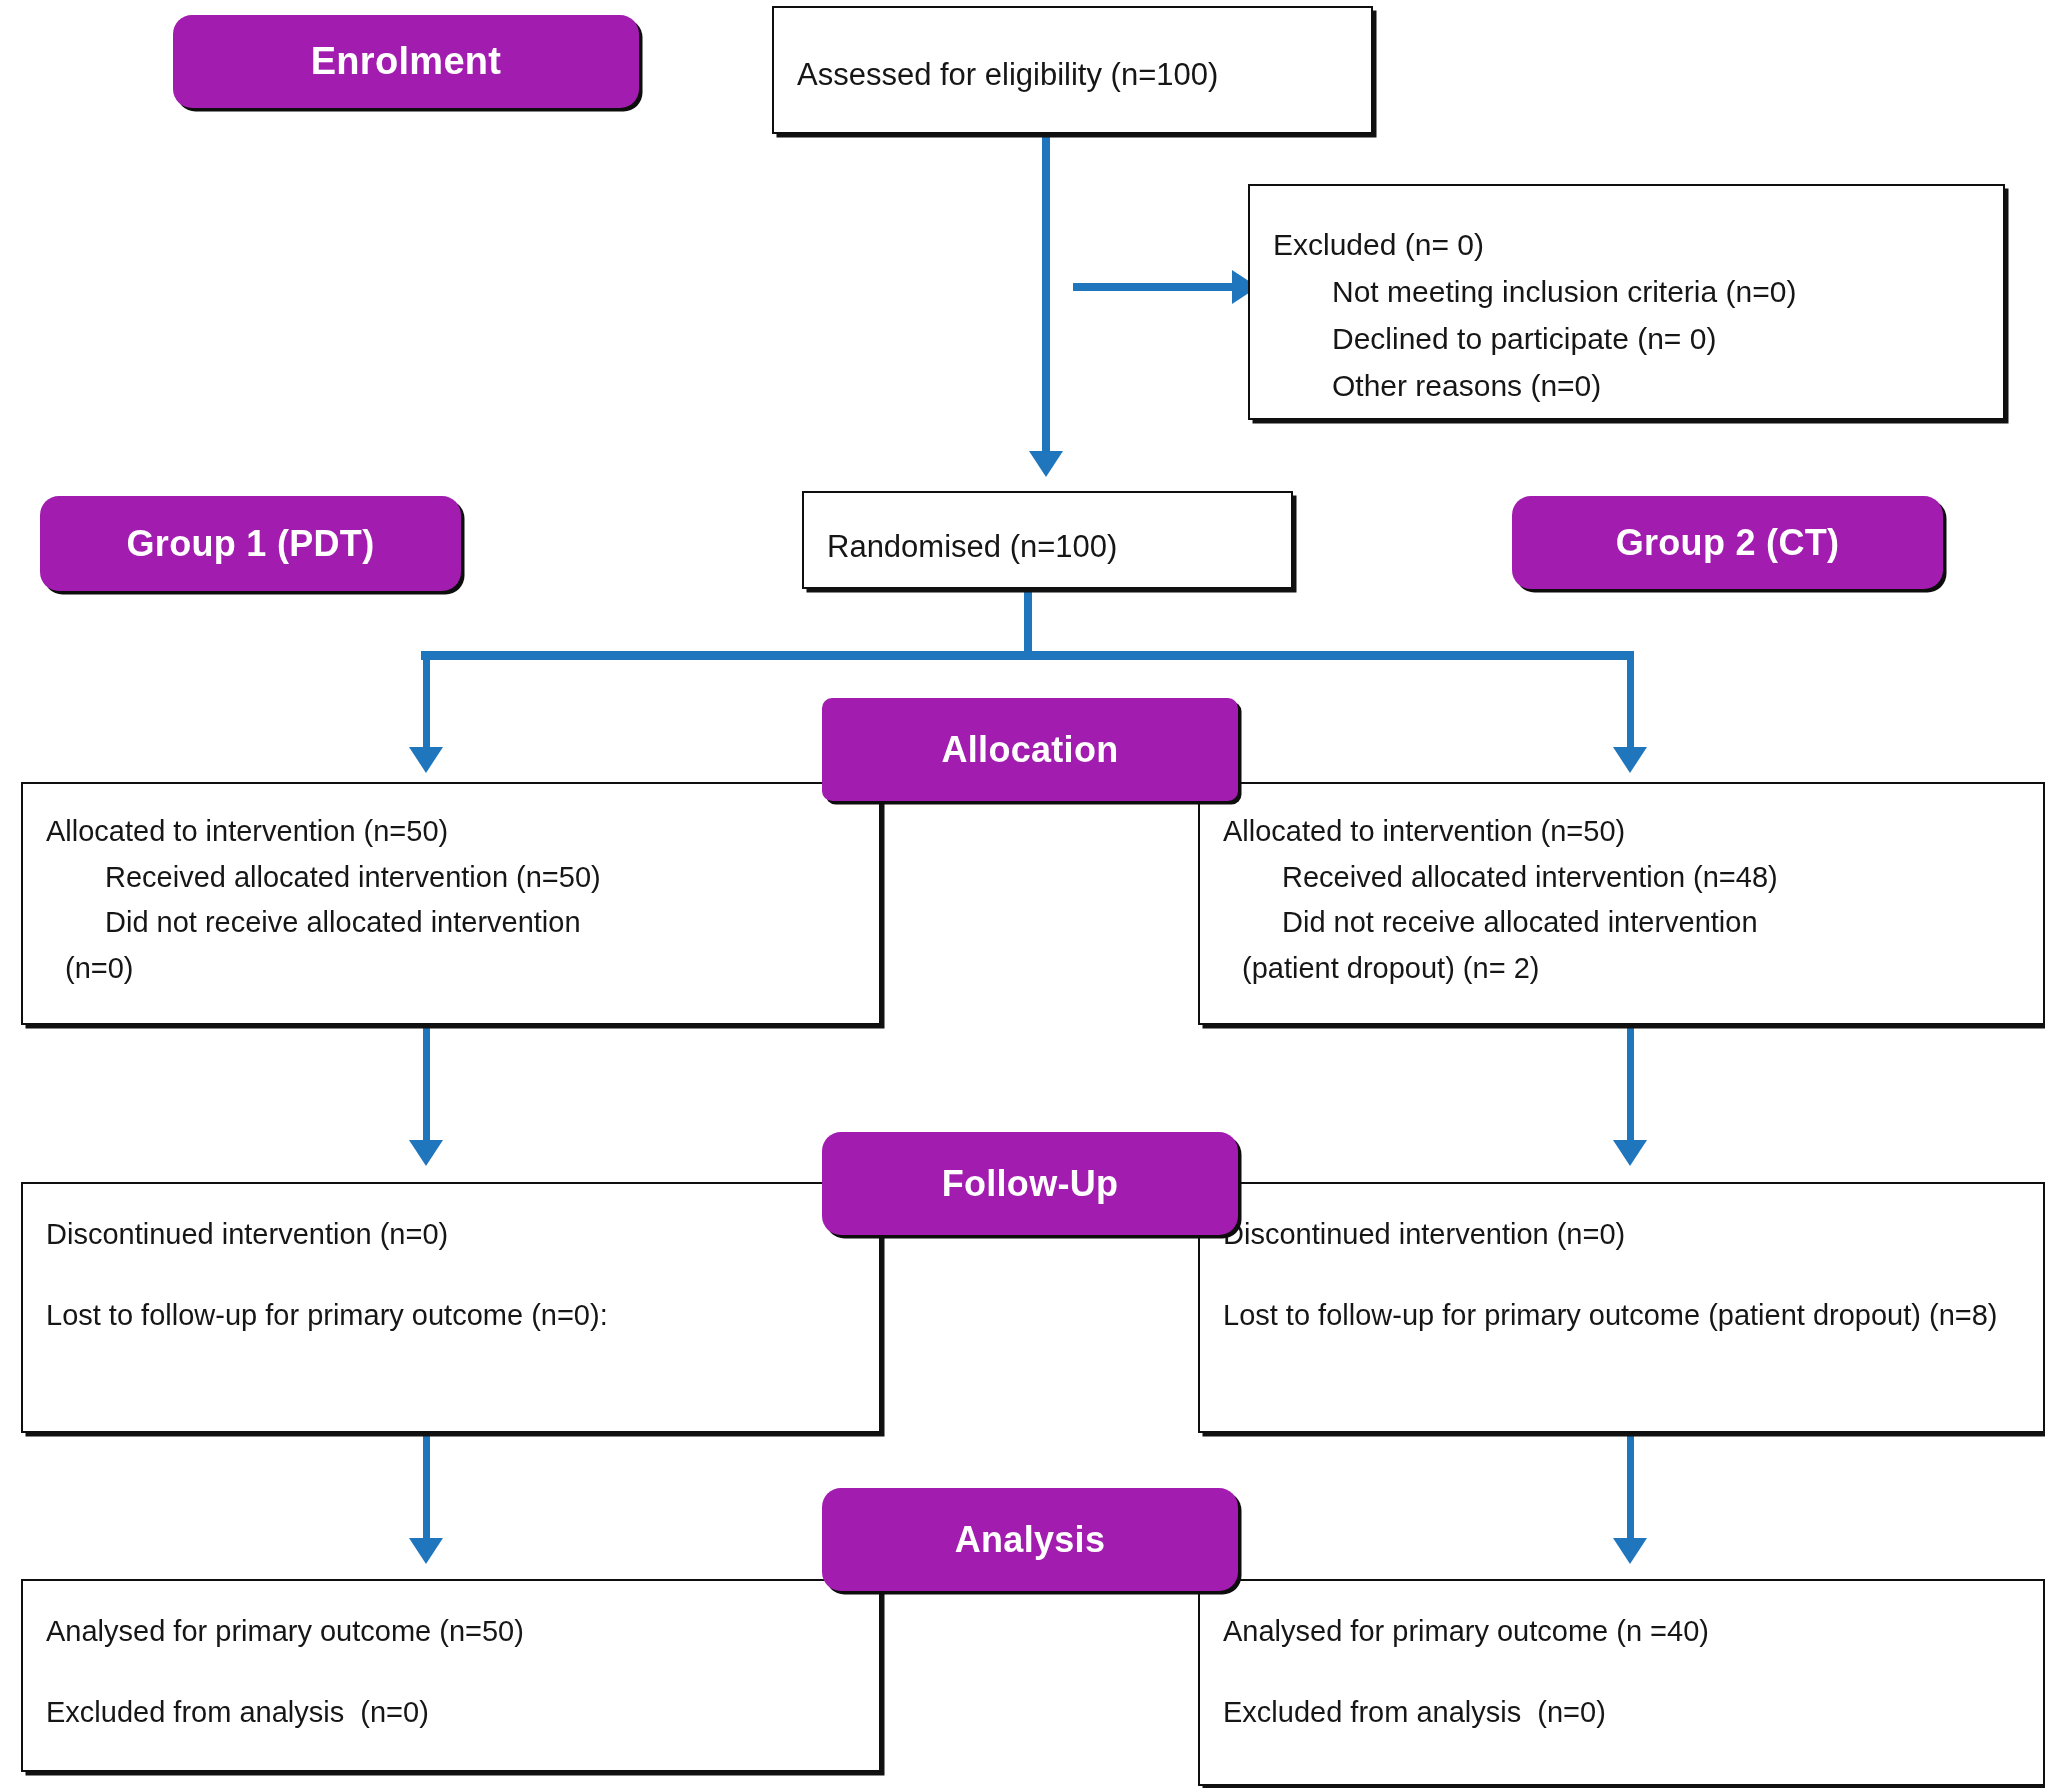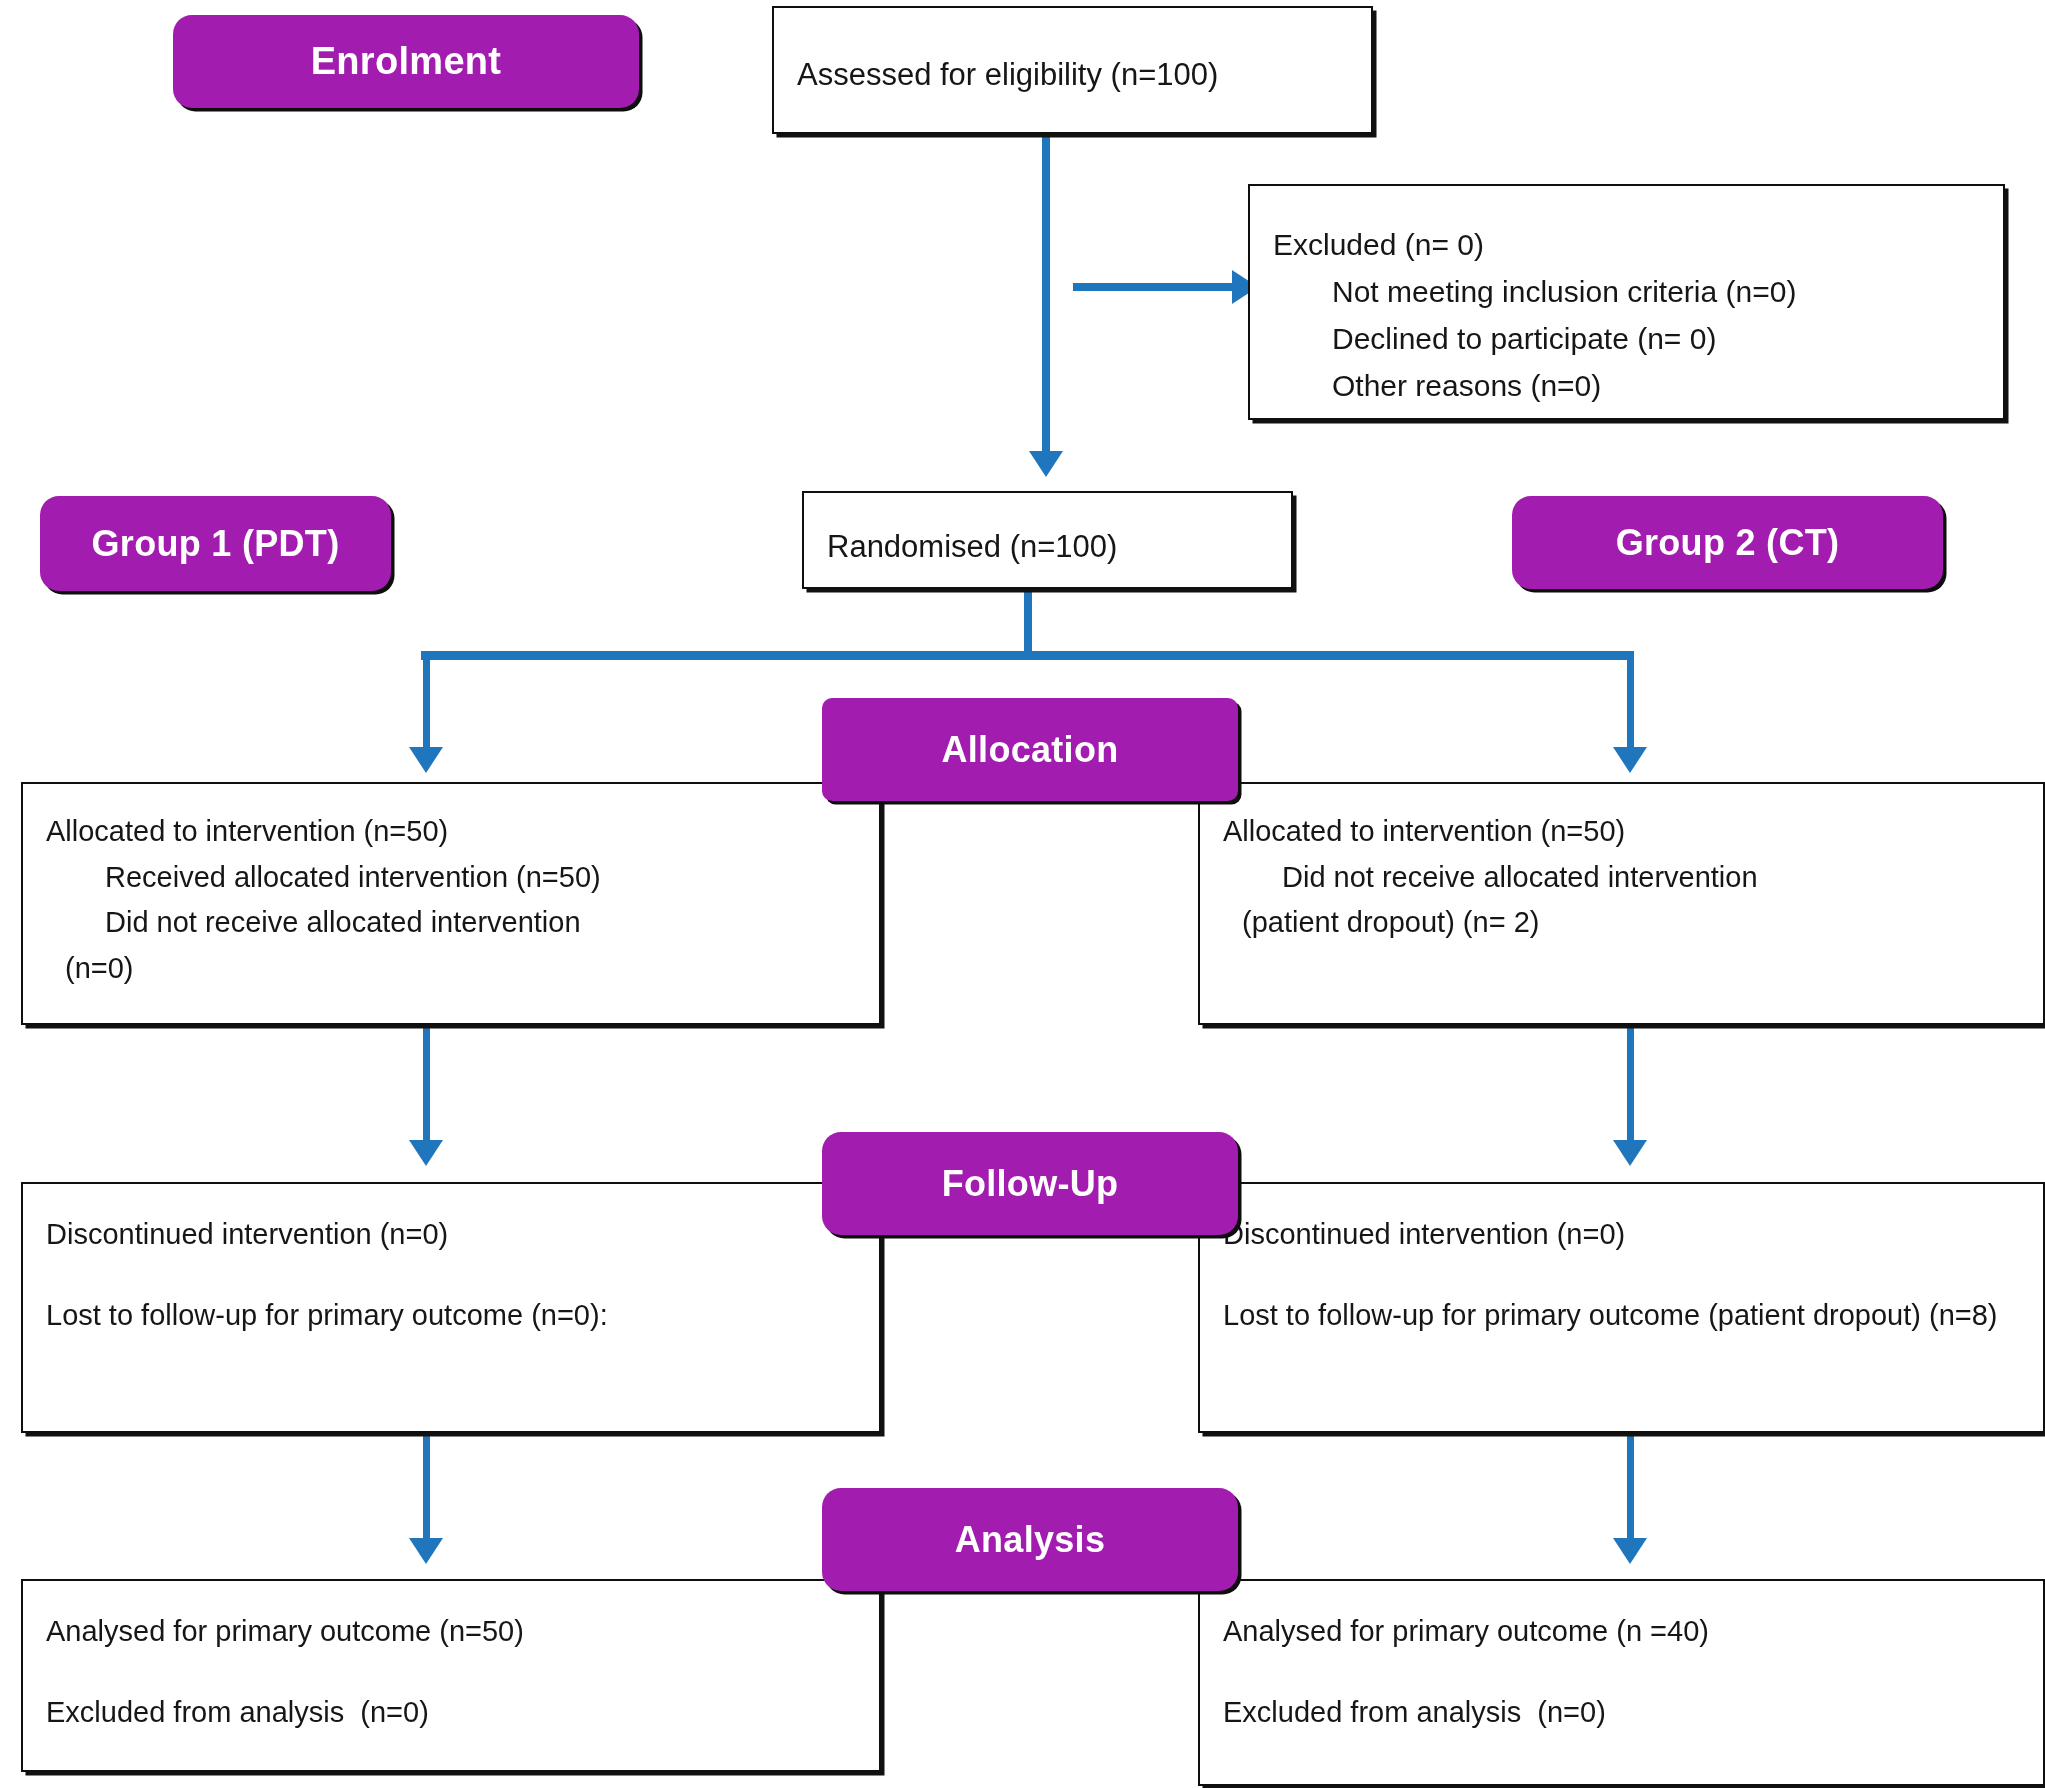--- a/index.html
+++ b/index.html
@@ -87,21 +87,21 @@
   <div class="hline" style="left:1073px;top:283px;width:170px;height:8px;"></div>
   <div class="arrow-right" style="left:1232px;top:270px;"></div>
 
   <div class="box" style="left:1248px;top:184px;width:757px;height:236px;font-size:30px;padding-top:31px;">
     <p>Excluded (n= 0)</p>
     <p class="indent">Not meeting inclusion criteria (n=0)</p>
     <p class="indent">Declined to participate (n= 0)</p>
     <p class="indent">Other reasons (n=0)</p>
   </div>
 
-  <div class="banner" style="left:40px;top:496px;width:351px;height:95px;font-size:36px;">
+  <div class="banner" style="left:40px;top:496px;width:421px;height:95px;font-size:36px;">
     <span>Group 1 (PDT)</span>
   </div>
 
   <div class="box" style="left:802px;top:491px;width:491px;height:98px;font-size:31px;padding-top:26px;">
     <p>Randomised (n=100)</p>
   </div>
 
   <div class="banner" style="left:1512px;top:496px;width:431px;height:93px;font-size:36px;">
     <span>Group 2 (CT)</span>
   </div>
@@ -122,20 +122,21 @@
 
   <div class="box" style="left:21px;top:782px;width:860px;height:243px;font-size:29px;padding-top:21px;">
     <p>Allocated to intervention (n=50)</p>
     <p class="indent">Received allocated intervention (n=50)</p>
     <p class="indent">Did not receive allocated intervention</p>
     <p style="padding-left:19px;">(n=0)</p>
   </div>
 
   <div class="box" style="left:1198px;top:782px;width:847px;height:243px;font-size:29px;padding-top:21px;">
     <p>Allocated to intervention (n=50)</p>
+    <p class="indent">Received allocated intervention (n=48)</p>
     <p class="indent">Did not receive allocated intervention</p>
     <p style="padding-left:19px;">(patient dropout) (n= 2)</p>
   </div>
 
   <div class="vline" style="left:423px;top:1028px;width:7px;height:120px;"></div>
   <div class="arrow-down" style="left:409px;top:1140px;"></div>
 
   <div class="vline" style="left:1627px;top:1028px;width:7px;height:120px;"></div>
   <div class="arrow-down" style="left:1613px;top:1140px;"></div>
 

